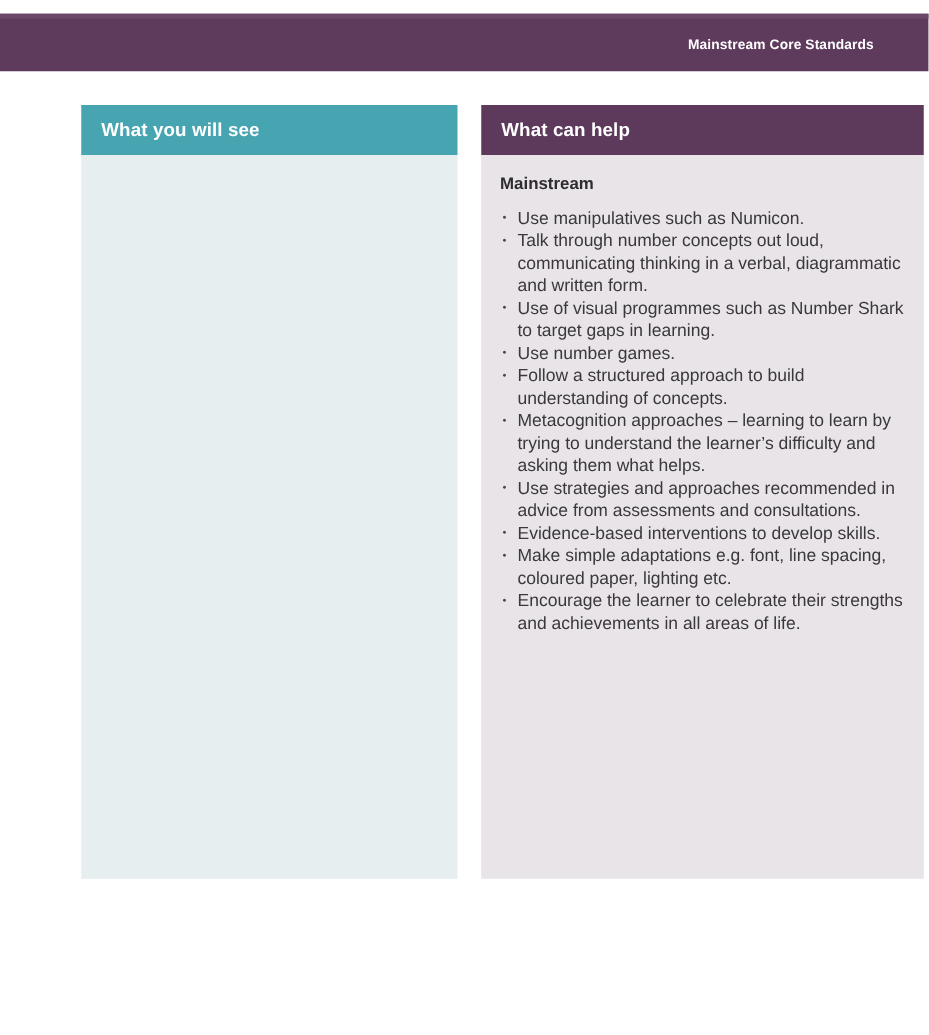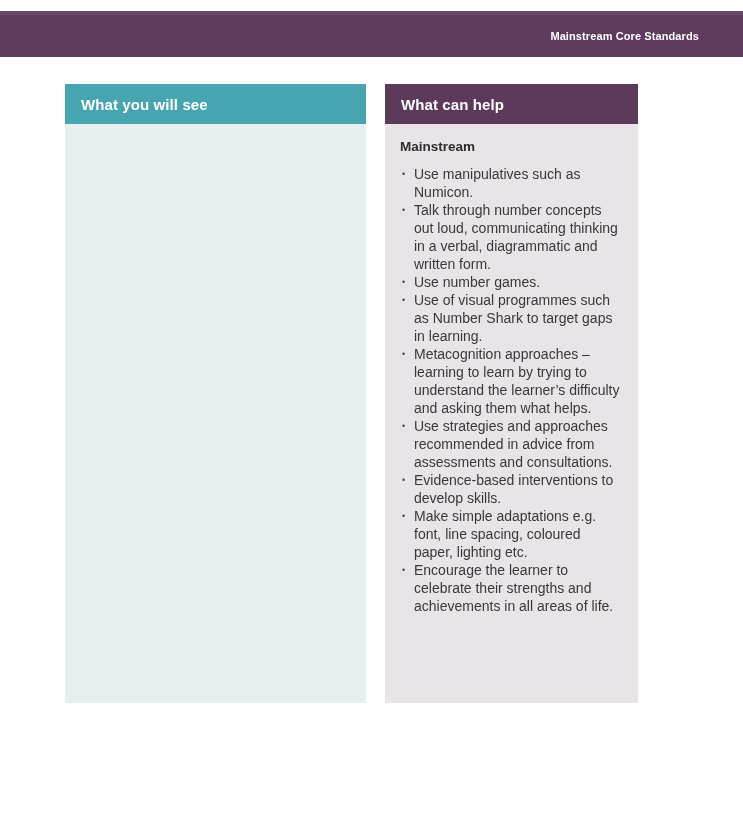--- a/index.html
+++ b/index.html
@@ -39,21 +39,21 @@
   
   .columns {
     position: absolute;
     left: 65px;
     top: 84px;
     display: flex;
     gap: 19px;
   }
   .col { display: flex; flex-direction: column; }
   .col-see  { width: 301px; }
-  .col-help { width: 253px; }
+  .col-help { width: 354px; }
 
   .col-header {
     height: 40px;
     display: flex;
     align-items: center;
     padding-left: 16px;
   }
   .col-header h2 {
     color: #ffffff;
     font-size: 15px;
@@ -117,22 +117,23 @@
 
     <section class="col col-help">
       <header class="col-header header-help" style="background-color: rgb(93, 58, 91);">
         <h2>What can help</h2>
       </header>
       <div class="col-body body-help" style="background-color: rgb(232, 228, 231);">
         <h3 class="section-title">Mainstream</h3>
         <ul class="bullets">
             <li>Use manipulatives such as Numicon.</li>
             <li>Talk through number concepts out loud, communicating thinking in a verbal, diagrammatic and written form.</li>
+            <li>Use of visual programmes such as Number Shark to target gaps in learning.</li>
             <li>Use number games.</li>
-            <li>Use of visual programmes such as Number Shark to target gaps in learning.</li>
+            <li>Follow a structured approach to build understanding of concepts.</li>
             <li>Metacognition approaches – learning to learn by trying to understand the learner’s difficulty and asking them what helps.</li>
             <li>Use strategies and approaches recommended in advice from assessments and consultations.</li>
             <li>Evidence-based interventions to develop skills.</li>
             <li>Make simple adaptations e.g. font, line spacing, coloured paper, lighting etc.</li>
             <li>Encourage the learner to celebrate their strengths and achievements in all areas of life.</li>
           </ul>
       </div>
     </section>
 
   </div>

